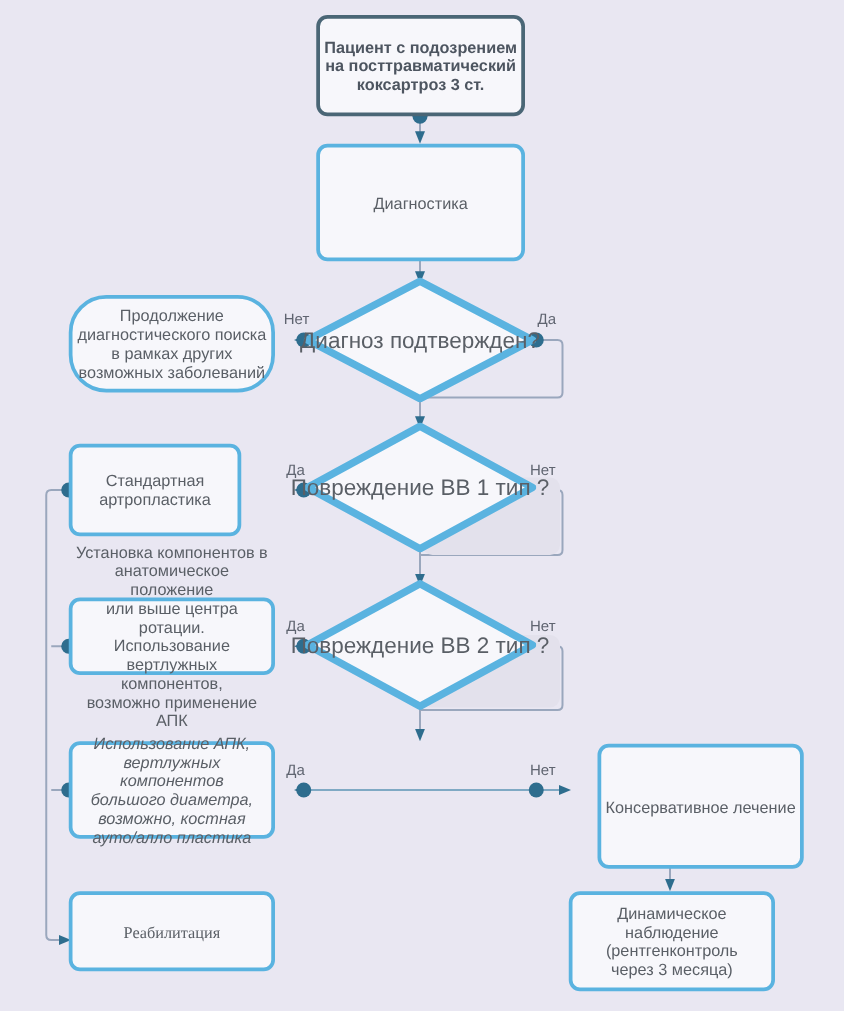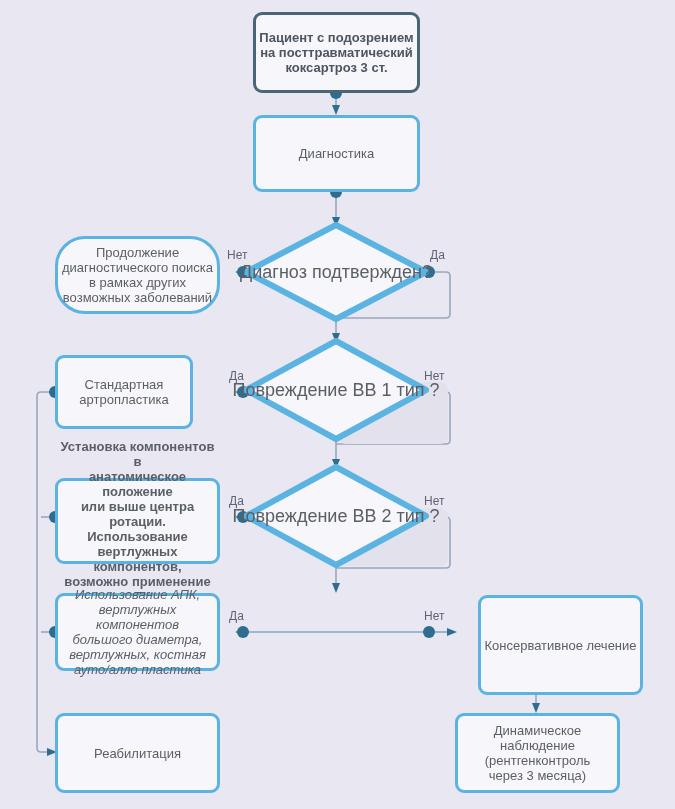--- a/index.html
+++ b/index.html
@@ -152,21 +152,21 @@
   </svg>
 
   <div class="node proc start" style="left:253px; top:12px; width:167px; height:81px;">
     <div class="txtwrap">
       <div>Пациент с подозрением</div>
       <div>на посттравматический</div>
       <div>коксартроз 3 ст.</div>
     </div>
   </div>
 
-  <div class="node proc" style="left:253px; top:115px; width:167px; height:77px;">
+  <div class="node proc" style="left:253px; top:115px; width:167px; height:94px;">
     <div class="txt">Диагностика</div>
   </div>
 
   <div class="node decision" style="left:243px; top:222px; width:186px; height:100px;">
     <svg class="dia" viewBox="0 0 186 100" preserveAspectRatio="none">
       <polygon points="93,3 183,50 93,97 3,50" fill="#f7f7fb" stroke="#5ab3e0" stroke-width="6" stroke-linejoin="round"></polygon>
     </svg>
     <div class="dlabel">Диагноз подтвержден?</div>
   </div>
 
@@ -193,56 +193,56 @@
     </div>
   </div>
 
   <div class="node decision" style="left:243px; top:464px; width:186px; height:104px;">
     <svg class="dia" viewBox="0 0 186 104" preserveAspectRatio="none">
       <polygon points="93,3 183,52 93,101 3,52" fill="#f7f7fb" stroke="#5ab3e0" stroke-width="6" stroke-linejoin="round"></polygon>
     </svg>
     <div class="dlabel">Повреждение ВВ 2 тип ?</div>
   </div>
 
-  <div class="node proc" style="left:55px; top:478px; width:165px; height:86px;font-weight:bold;">
+  <div class="node proc" style="left:55px; top:478px; width:165px; height:62px;">
     <div class="txtwrap" style="width:200px;">
       <div>Установка компонентов в</div>
       <div>анатомическое положение</div>
       <div>или выше центра ротации.</div>
       <div>Использование вертлужных</div>
       <div>компонентов,</div>
       <div>возможно применение АПК</div>
     </div>
   </div>
 
 
   <div class="node proc" style="left:55px; top:593px; width:165px; height:78px;">
     <div class="txtwrap" style="width:186px;font-style:italic;">
       <div>Использование АПК,</div>
       <div>вертлужных компонентов</div>
       <div>большого диаметра,</div>
-      <div>вертлужных, костная</div>
+      <div>возможно, костная</div>
       <div>ауто/алло пластика</div>
     </div>
   </div>
 
   <div class="node proc" style="left:455px; top:595px; width:165px; height:100px;margin-left:23px;">
     <div class="txt">Консервативное лечение</div>
   </div>
 
   <div class="node proc" style="left:455px; top:713px; width:165px; height:80px;justify-content:center;">
     <div class="txtwrap">
       <div>Динамическое</div>
       <div>наблюдение</div>
       <div>(рентгенконтроль</div>
       <div>через 3 месяца)</div>
     </div>
   </div>
 
-  <div class="node proc" style="left:55px; top:713px; width:165px; height:80px;">
+  <div class="node proc" style="left:55px; top:713px; width:165px; height:64px;font-family:Liberation Serif, serif;">
     <div class="txt">Реабилитация</div>
   </div>
 
   <div class="elabel" style="left:227px; top:248px;">Нет</div>
   <div class="elabel" style="left:430px; top:248px;">Да</div>
 
   <div class="elabel" style="left:229px; top:369px;">Да</div>
   <div class="elabel" style="left:424px; top:369px;">Нет</div>
 
   <div class="elabel" style="left:229px; top:494px;">Да</div>

